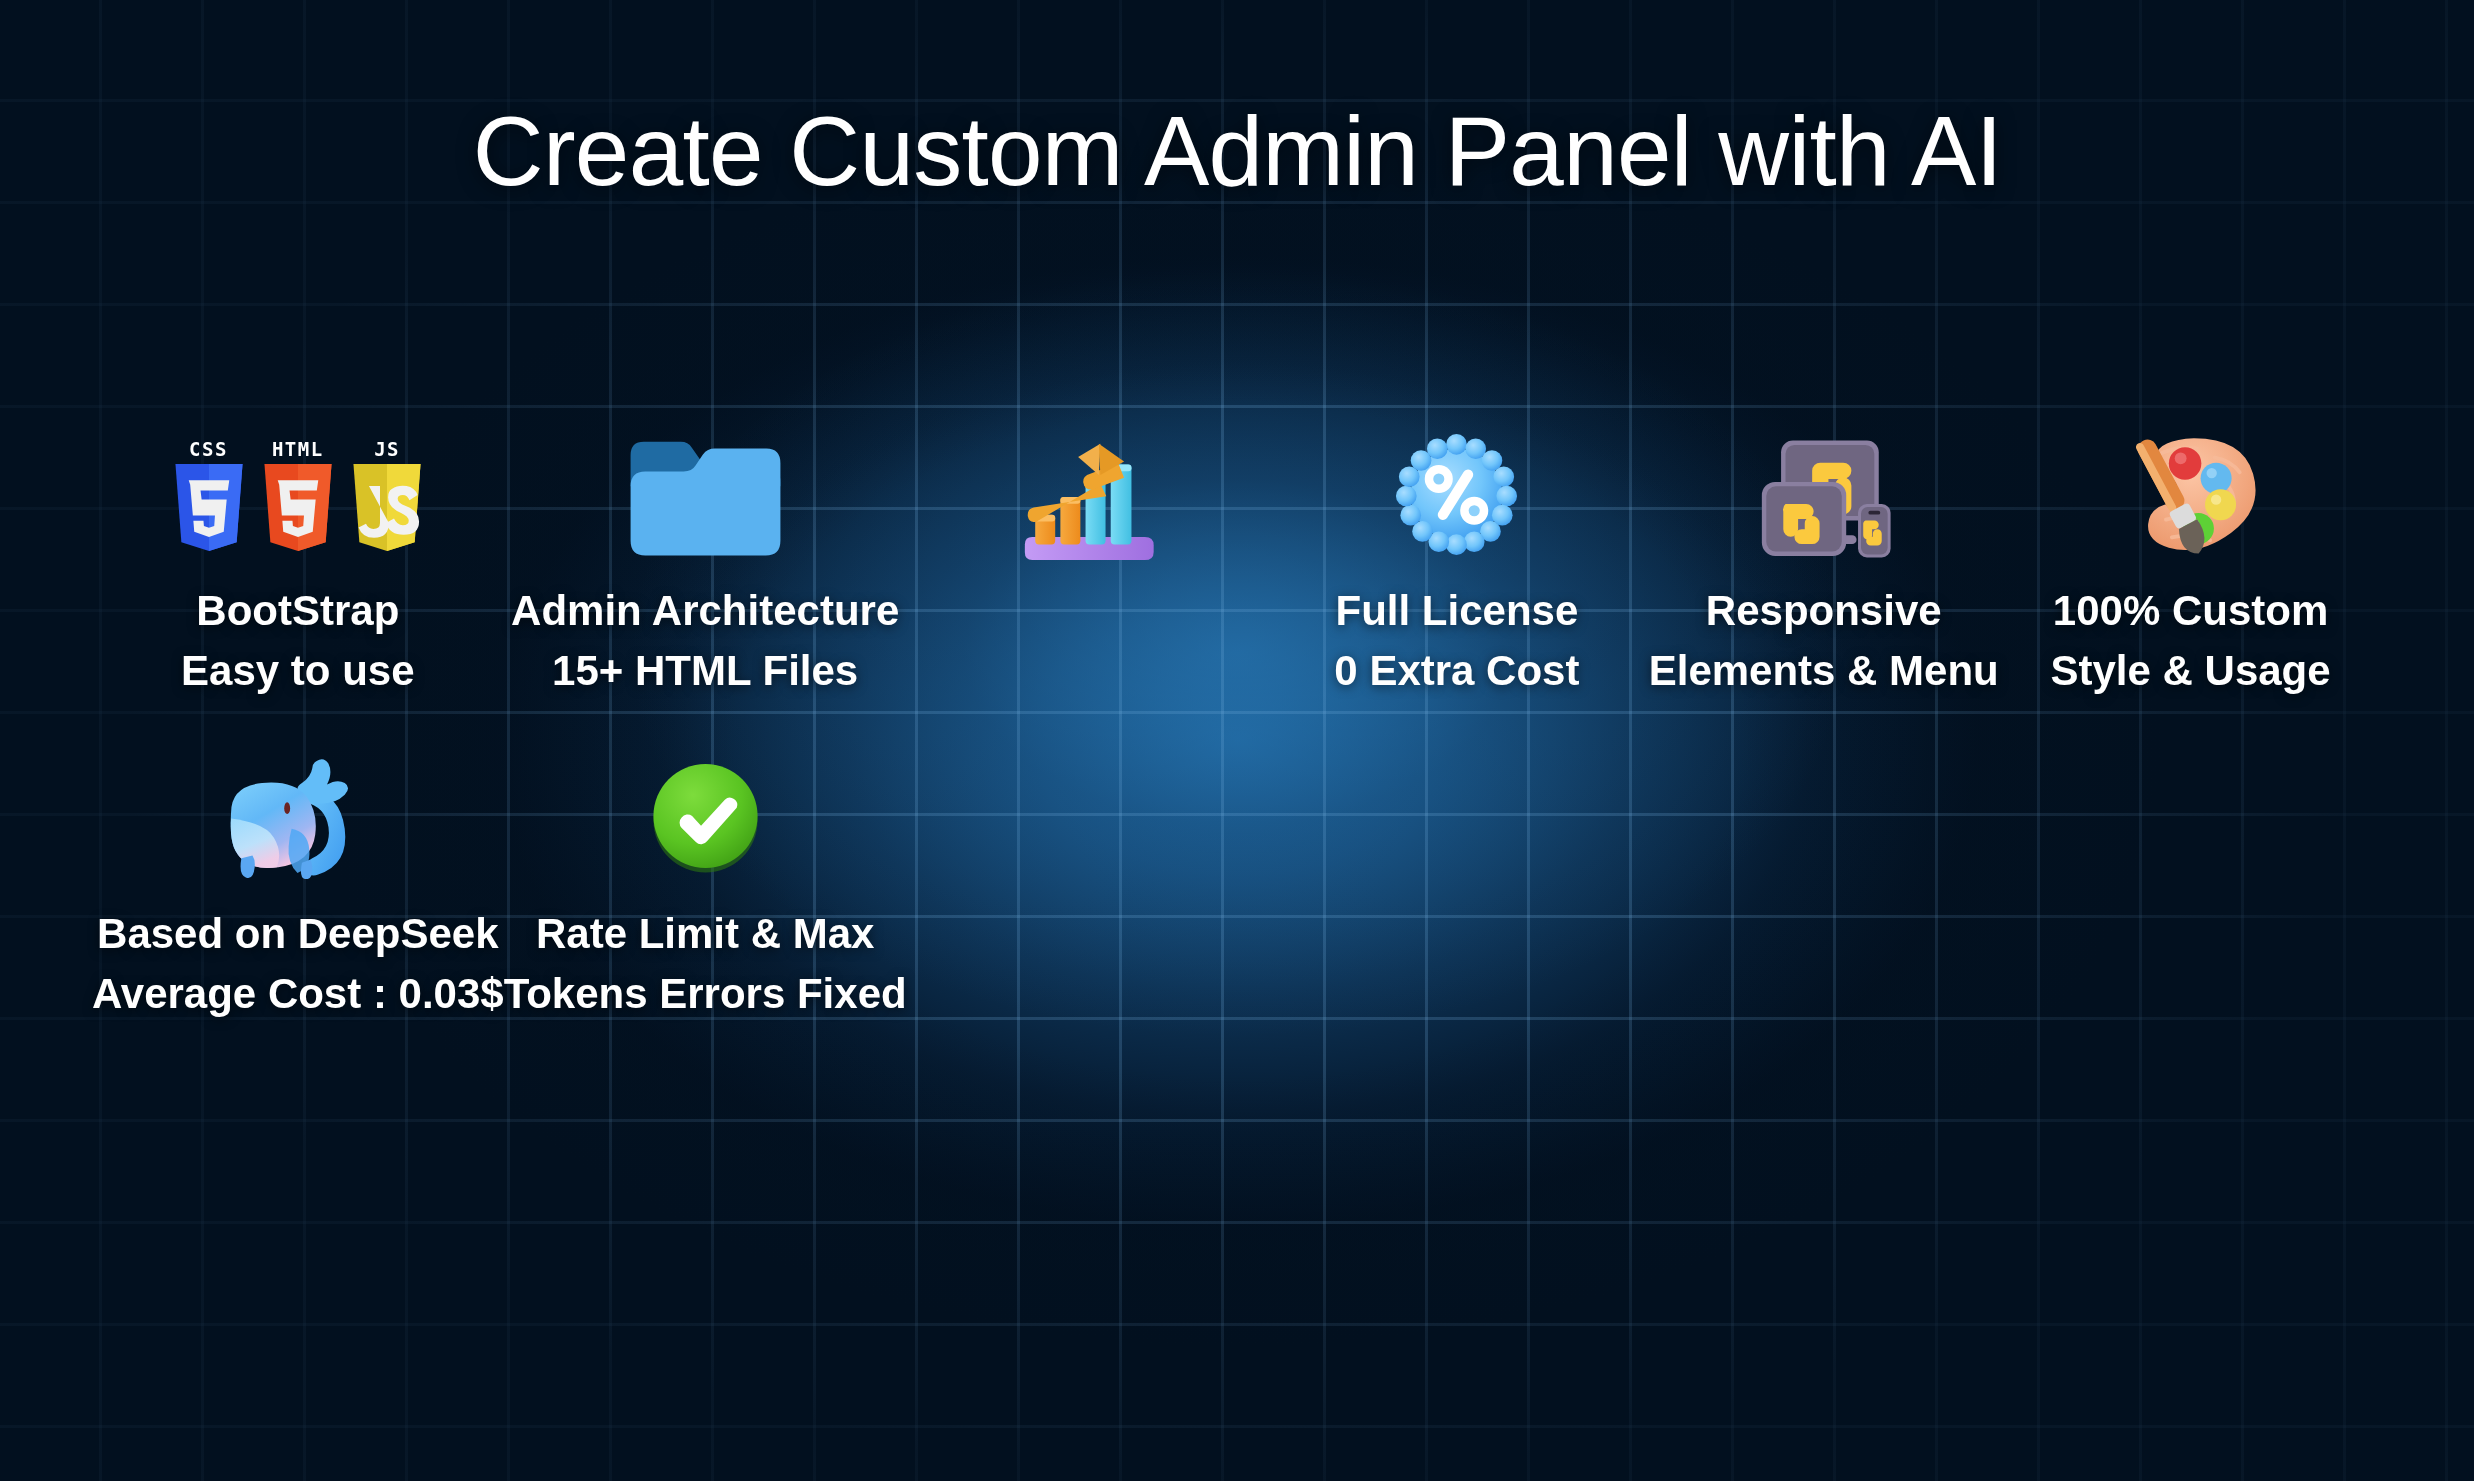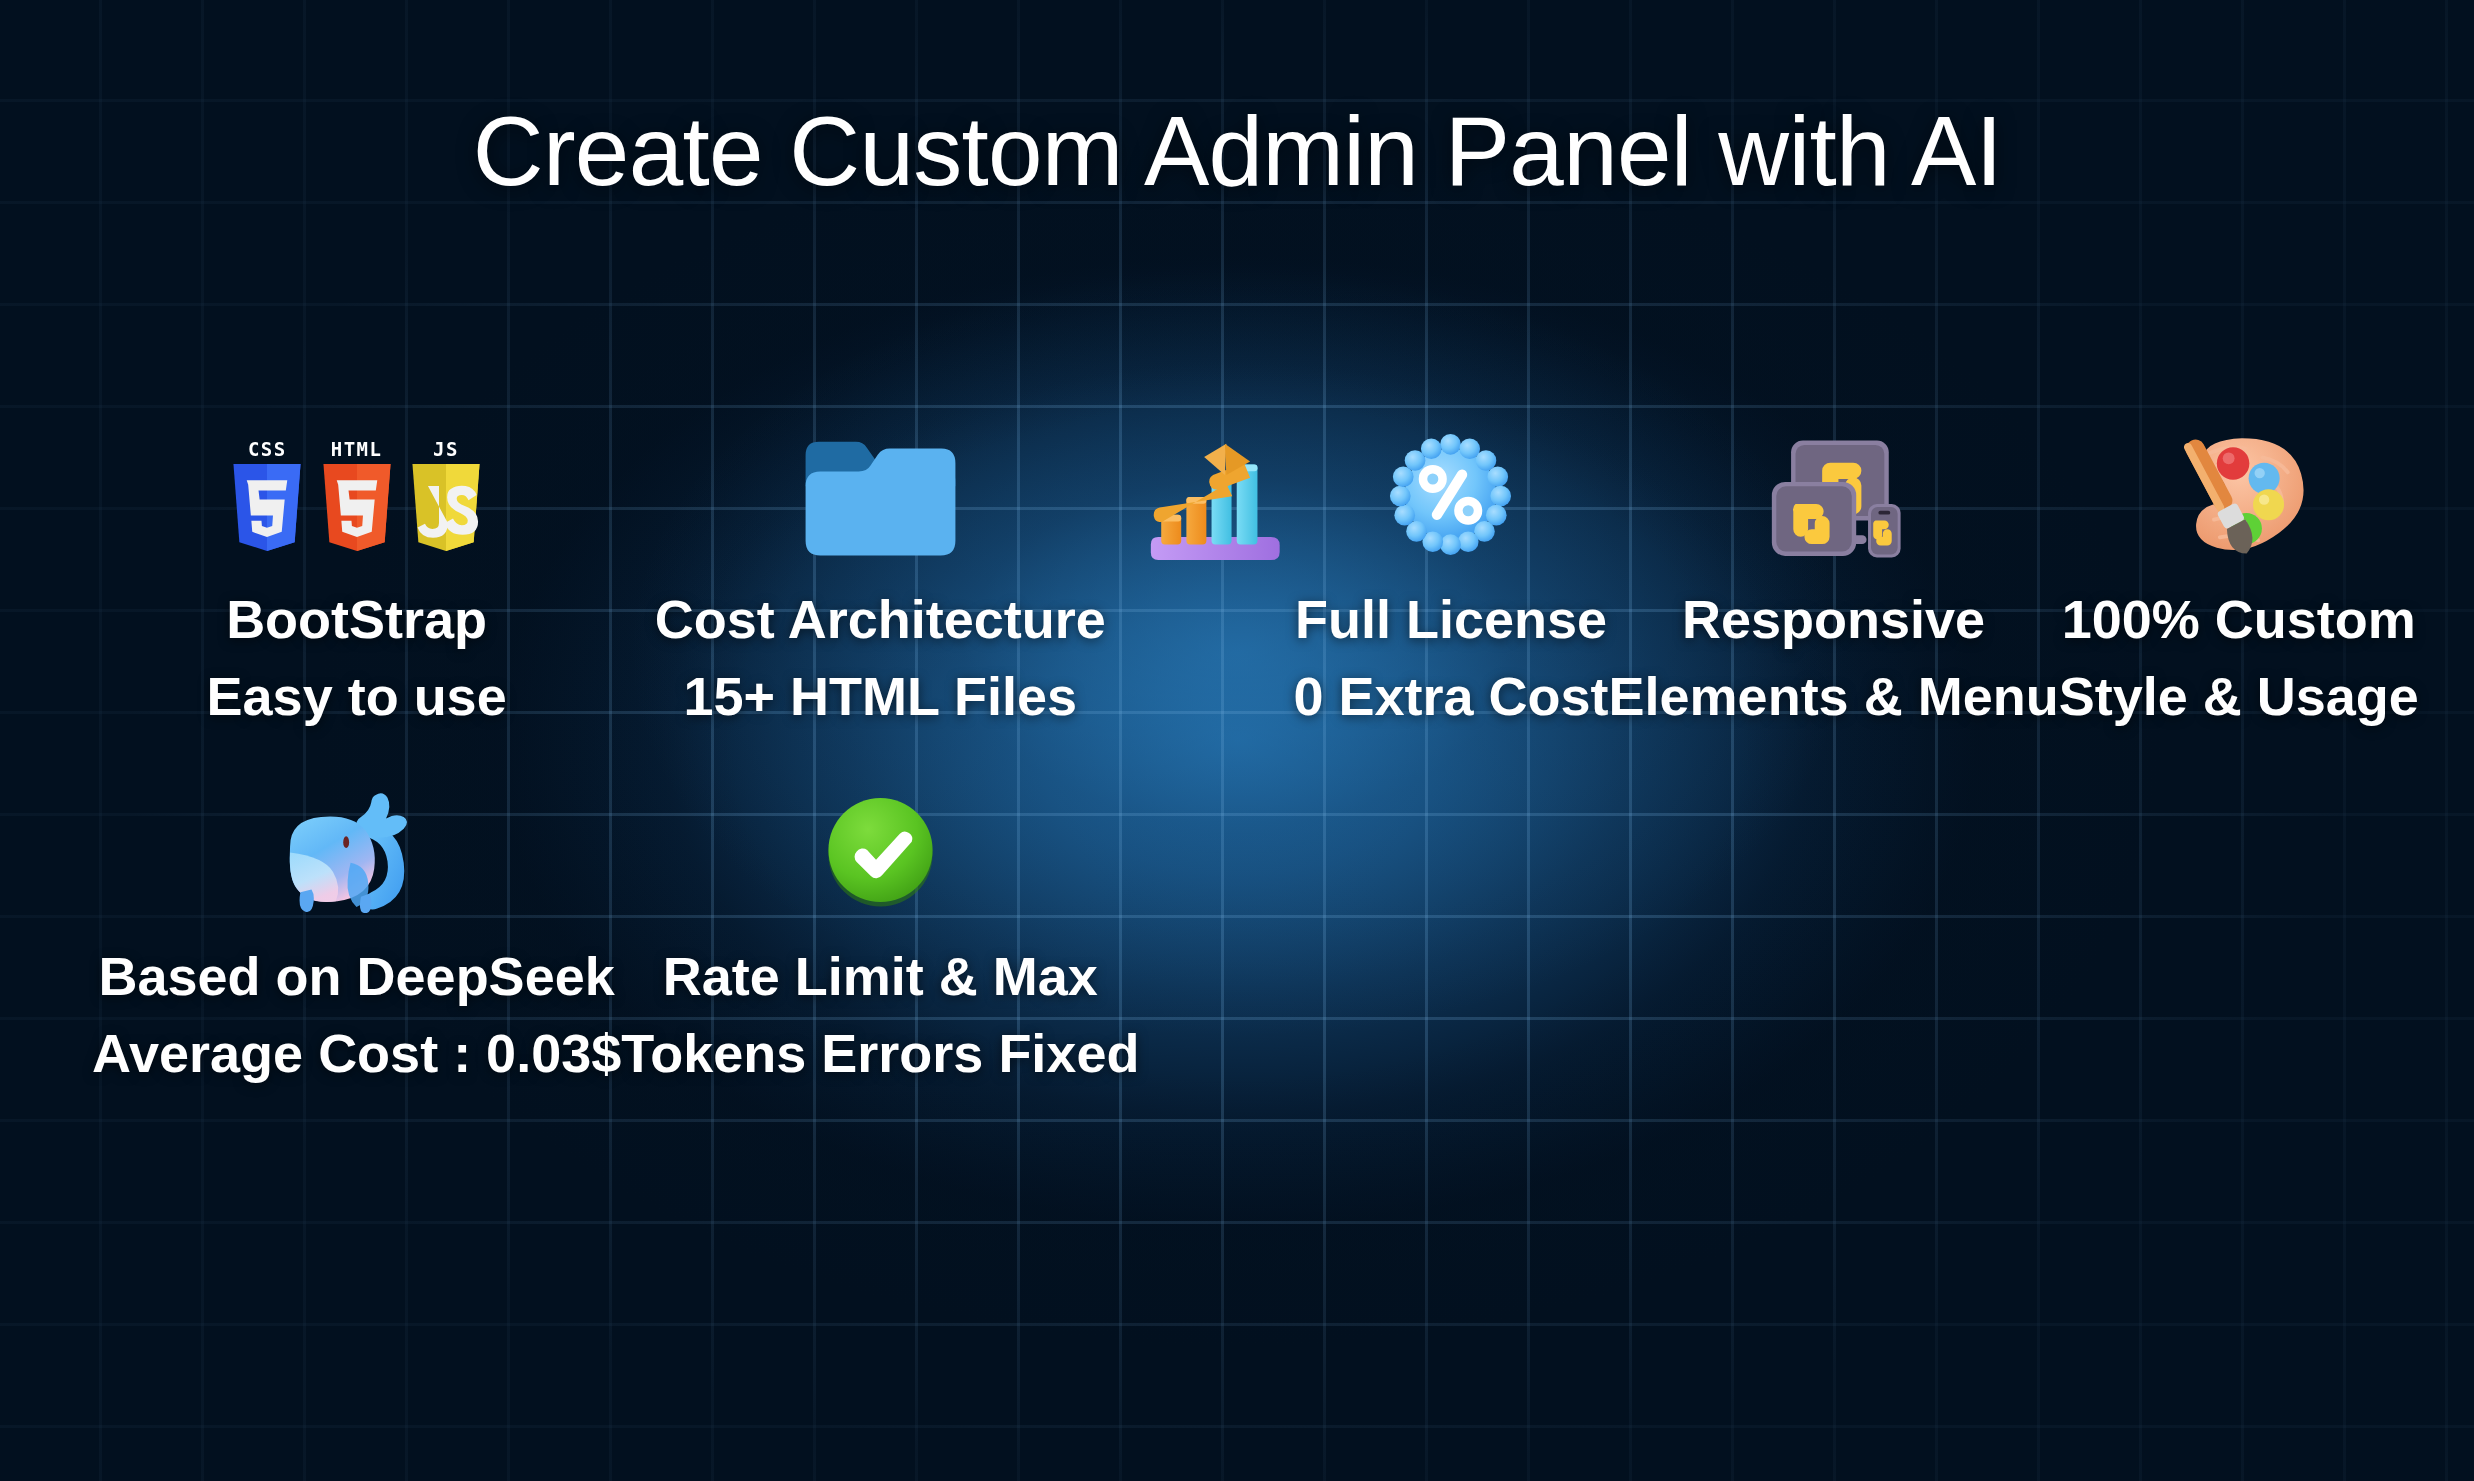--- a/index.html
+++ b/index.html
@@ -89,21 +89,21 @@
   .icon-wrap {
     height:159px;
     display:flex;
     align-items:center;
     justify-content:center;
   }
   .cap {
     margin-top:7.4px;
     text-align:center;
     color:#ffffff;
-    font-size:54px;
+    font-size:42px;
     font-weight:bold;
     line-height:1.42;
     text-shadow:0 2.2px 10.4px rgba(0,0,0,0.55);
     white-space:nowrap;
   }
   .cap .l2 { display:block; }
 
   
 
   
@@ -200,21 +200,21 @@
     <div class="cell">
       <div class="icon-wrap">
         <div class="folder">
           <svg viewBox="0 0 215 168" width="159" height="124">
             <path d="M6 30 q0 -18 18 -18 H74 q10 0 15 8 l14 20 q5 8 15 8 H191 q18 0 18 18 V72 H6 Z" fill="#1f6ba3"></path>
             <path d="M6 72 q0 -20 20 -20 H78 q11 0 16 -8 l10 -15 q6 -8 16 -8 H190 q19 0 19 20 V146 q0 20 -20 20 H26 q-20 0 -20 -20 Z" fill="#5ab2f0"></path>
           </svg>
         </div>
       </div>
       <div class="cap">
-        <span>Cost Architecture</span>
+        <span>Admin Architecture</span>
         <span class="l2">15+ HTML Files</span>
       </div>
     </div>
 
     <div class="cell">
       <div class="icon-wrap">
         <div class="barchart">
           <svg viewBox="0 0 208 185" width="154" height="137">
             <defs>
               <linearGradient id="gOr" x1="0" y1="0" x2="1" y2="0">

